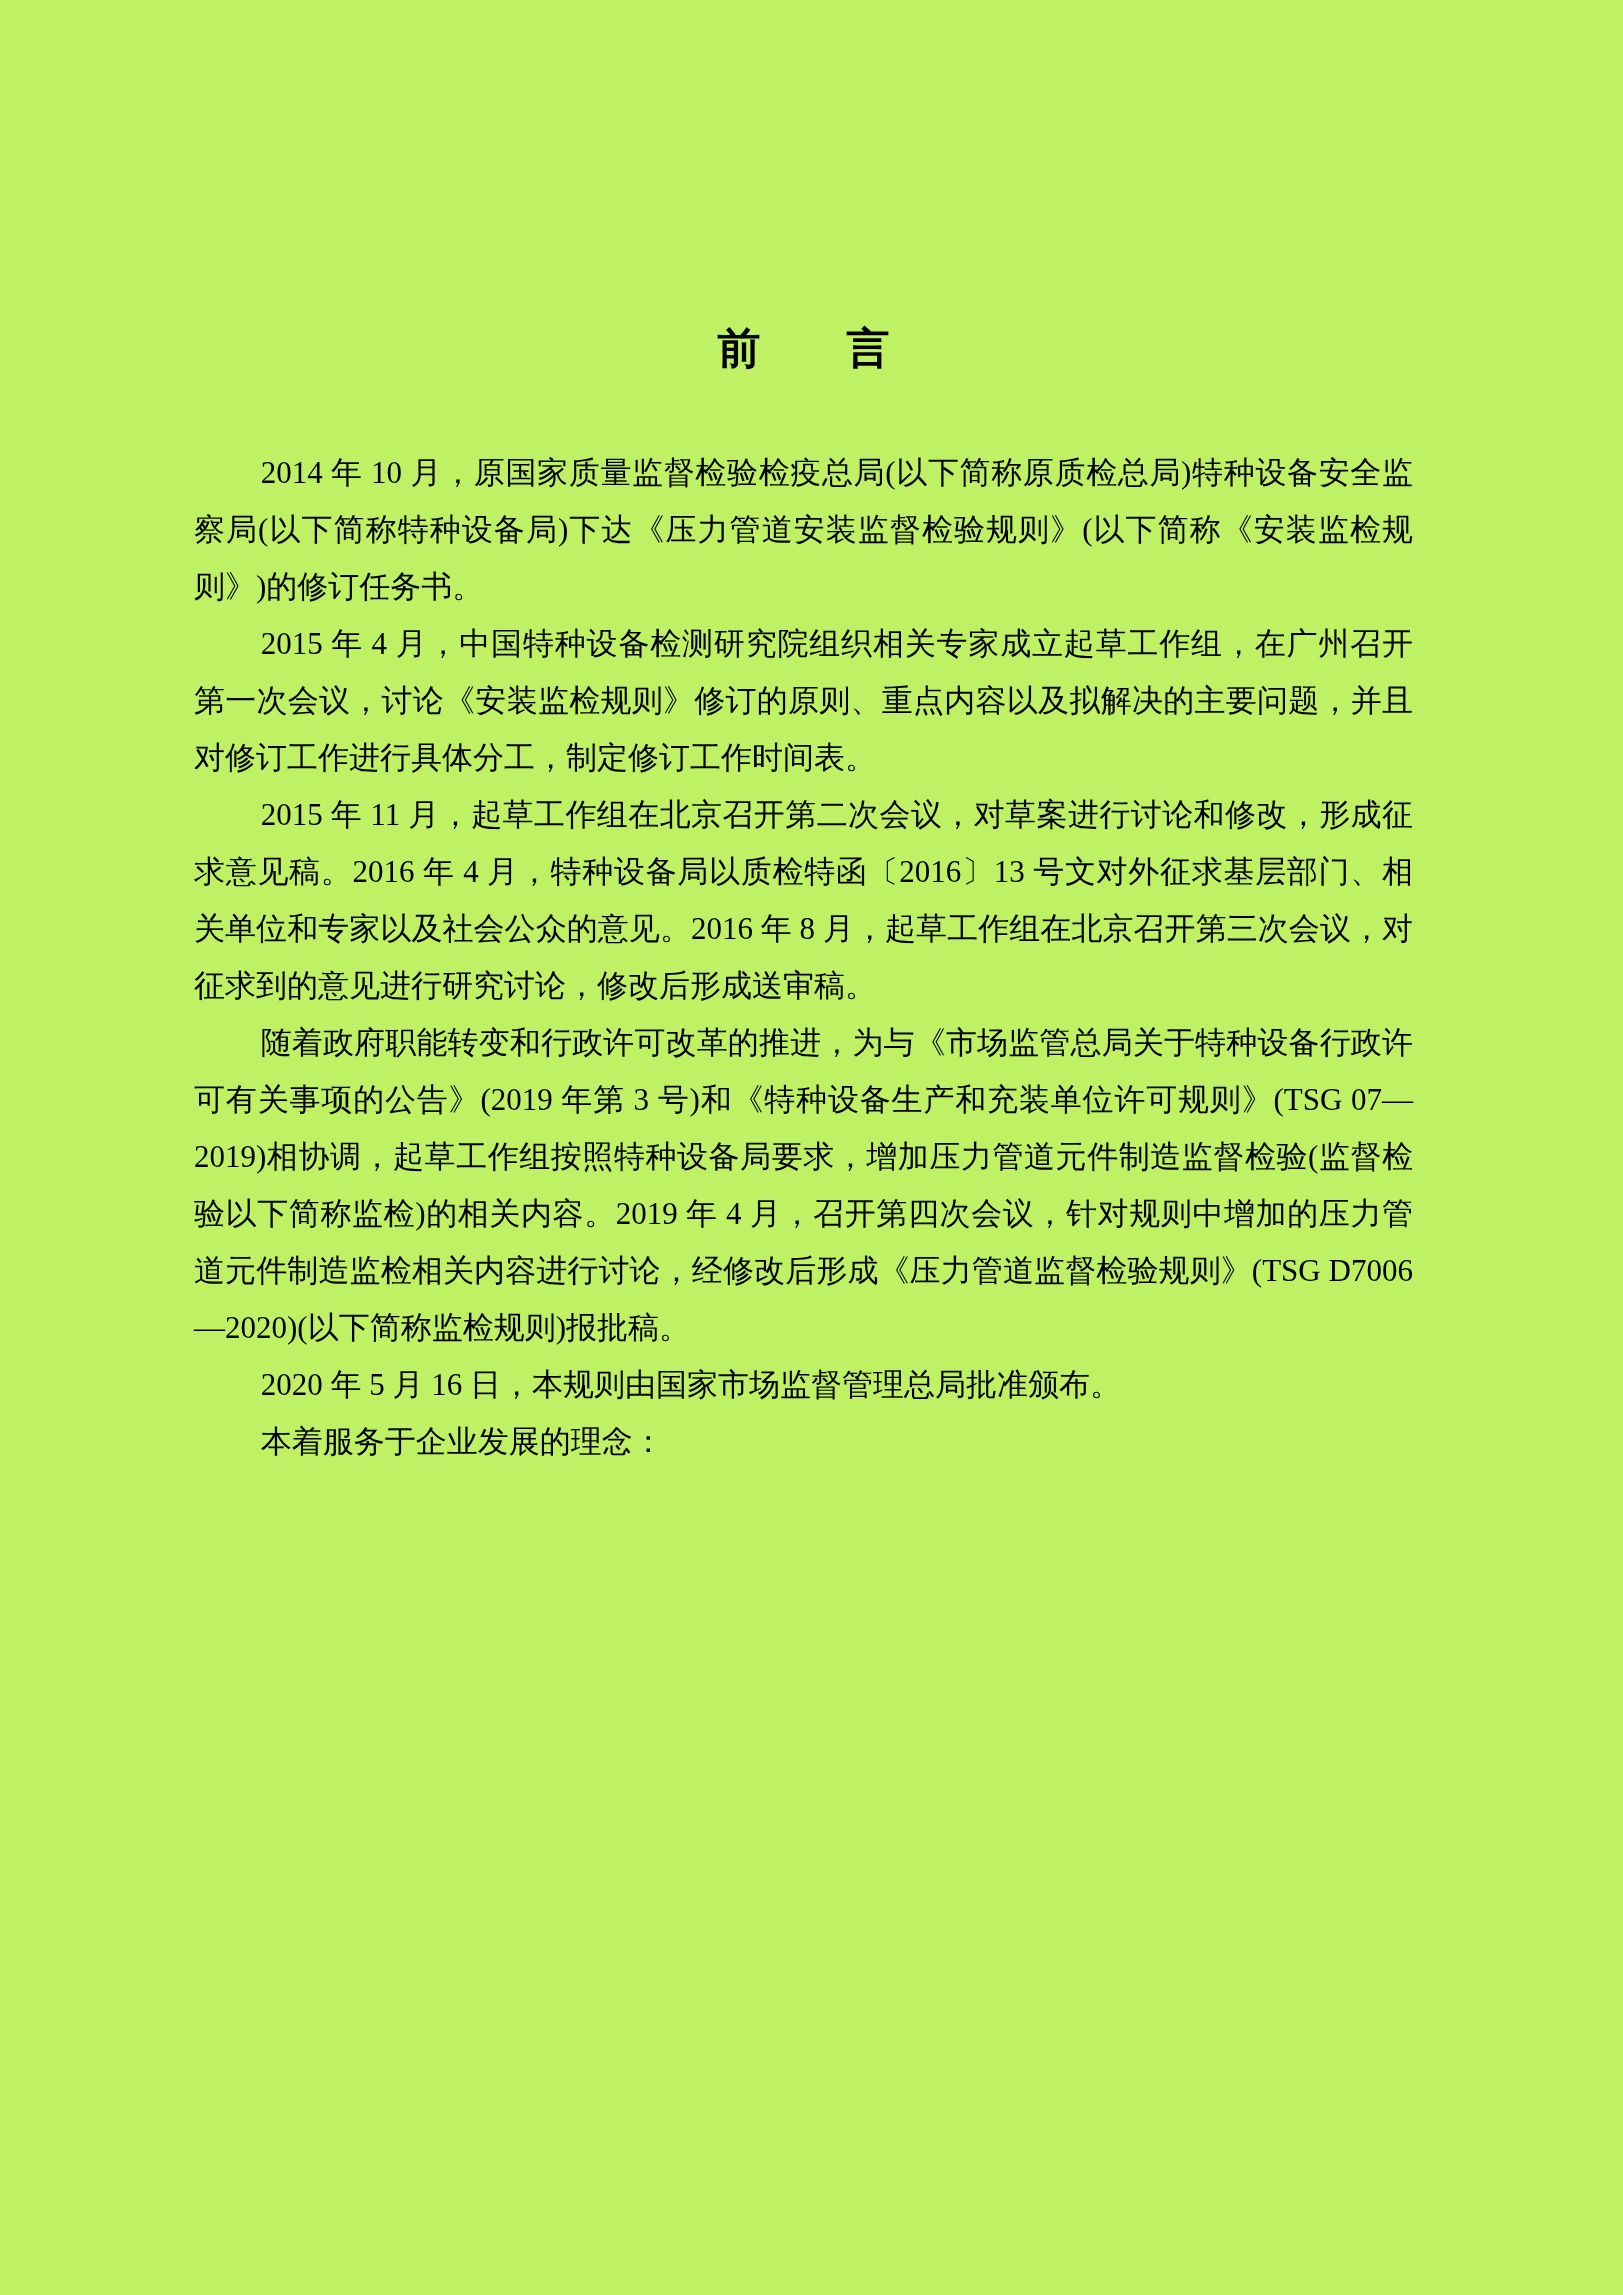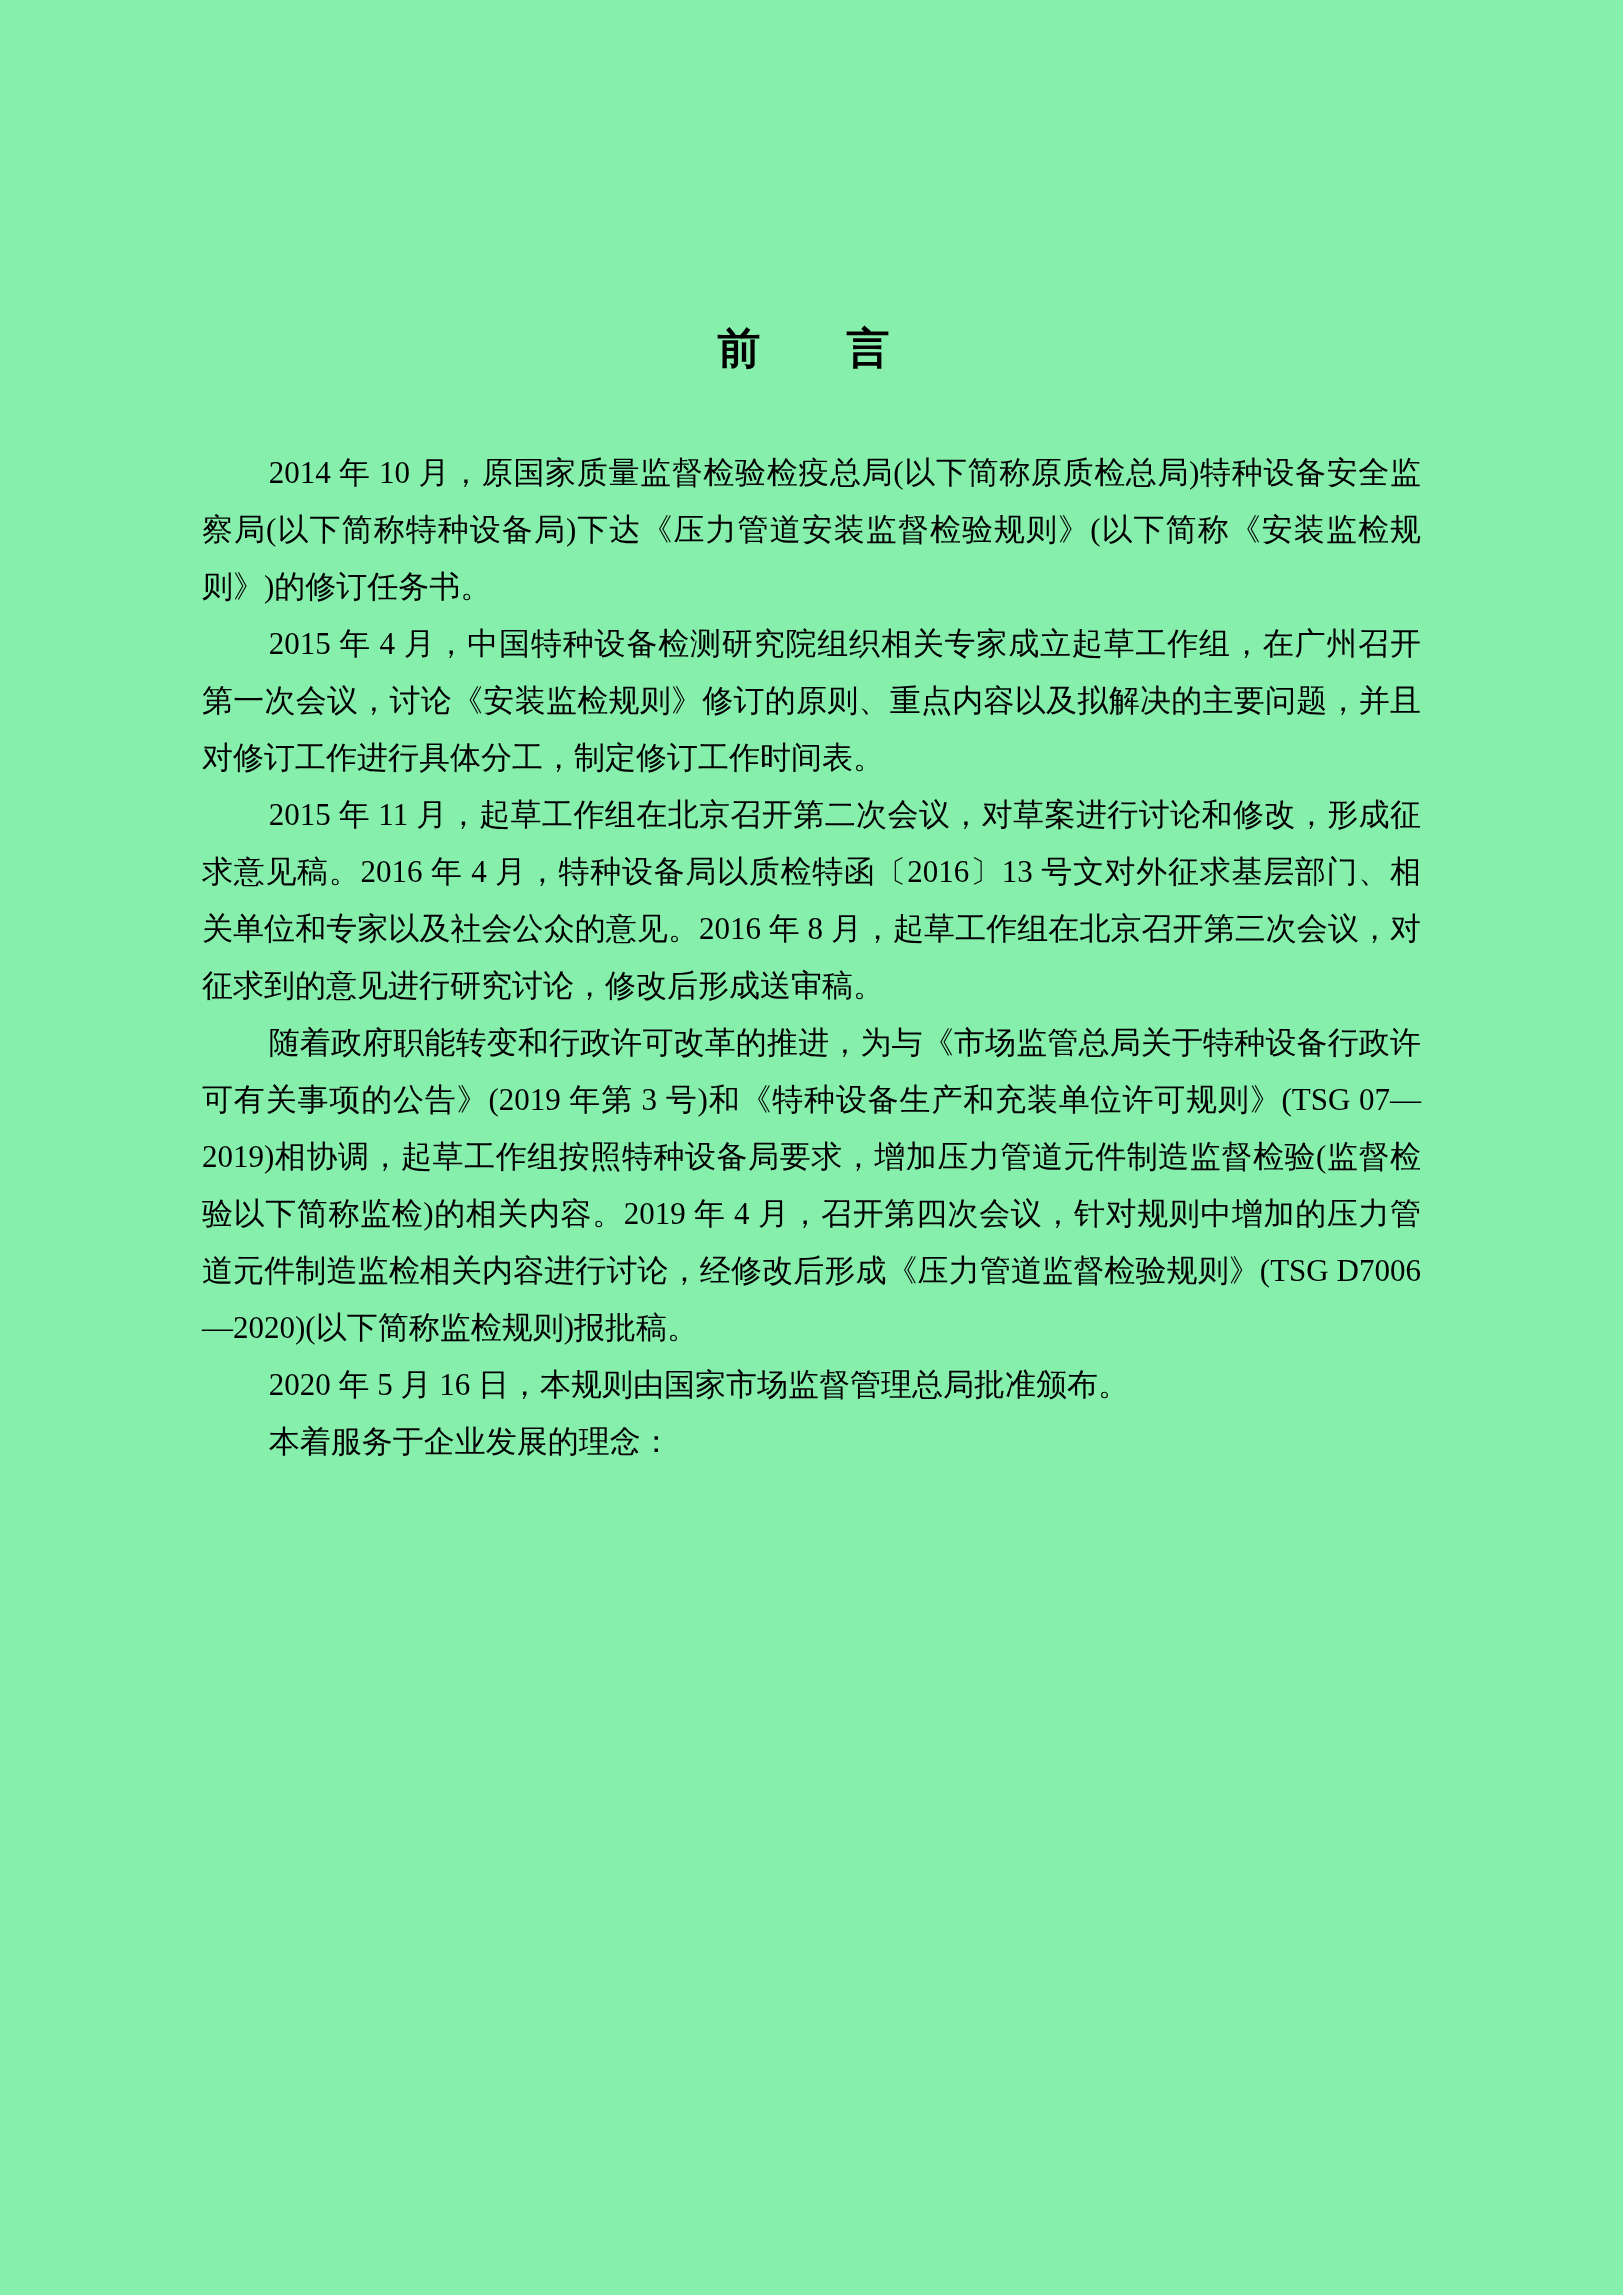--- a/index.html
+++ b/index.html
@@ -4,21 +4,21 @@
 <style>
   html, body {
     margin: 0;
     padding: 0;
     background: #ffffff;
   }
   .page {
     position: relative;
     width: 1623px;
     height: 2295px;
-    background: #86efac;
+    background: #bef264;
     color: #000000;
     overflow: hidden;
     font-family: "Liberation Serif", "DejaVu Serif", serif;
   }
   .doc-title {
     position: absolute;
     top: 319px;
     left: 194px;
     width: 1219px;
     margin: 0;
@@ -26,21 +26,21 @@
     font-family: "DejaVu Sans", "Liberation Sans", sans-serif;
     font-weight: 700;
     font-size: 43px;
     line-height: 59px;
     color: #000000;
     white-space: pre;
   }
   .doc-body {
     position: absolute;
     top: 444px;
-    left: 202px;
+    left: 194px;
     width: 1219px;
     font-size: 31px;
     line-height: 57px;
     text-align: justify;
     color: #000000;
   }
   .doc-body p {
     margin: 0;
     padding: 0;
     text-indent: 2.15em;

